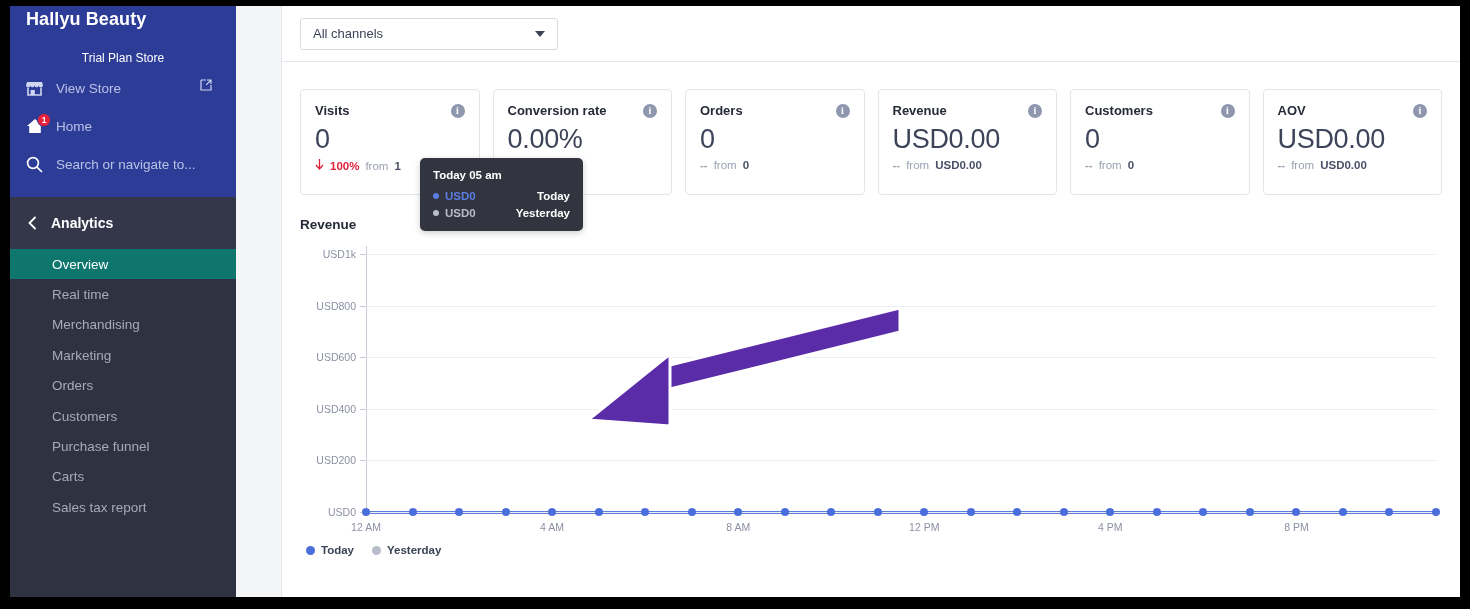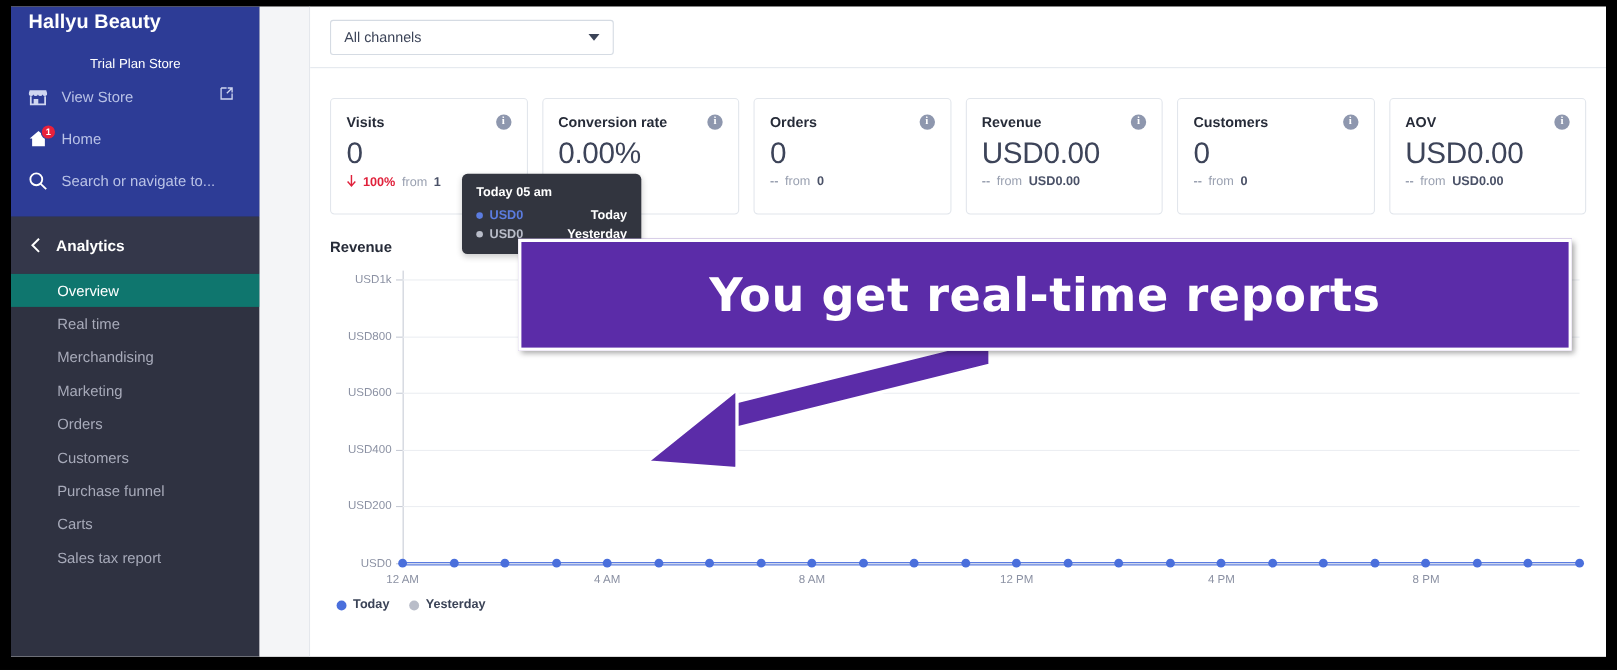--- a/index.html
+++ b/index.html
@@ -421,17 +421,14 @@
     </div>
   </div>
 
   <svg id="arrow" width="330" height="135" viewBox="0 0 330 135">
     <g>
       <path d="M330 2 L330 26 L96 84 L96 60 Z" fill="#5b2ca8" stroke="#ffffff" stroke-width="3"></path>
       <path d="M100 48 L100 120 L18 114 Z" fill="#5b2ca8" stroke="#ffffff" stroke-width="3"></path>
     </g>
   </svg>
 
-  <div id="callout">
-    <span id="callout-text">You get real-time reports</span>
-  </div>
 
 </div>
 
 </body></html>

